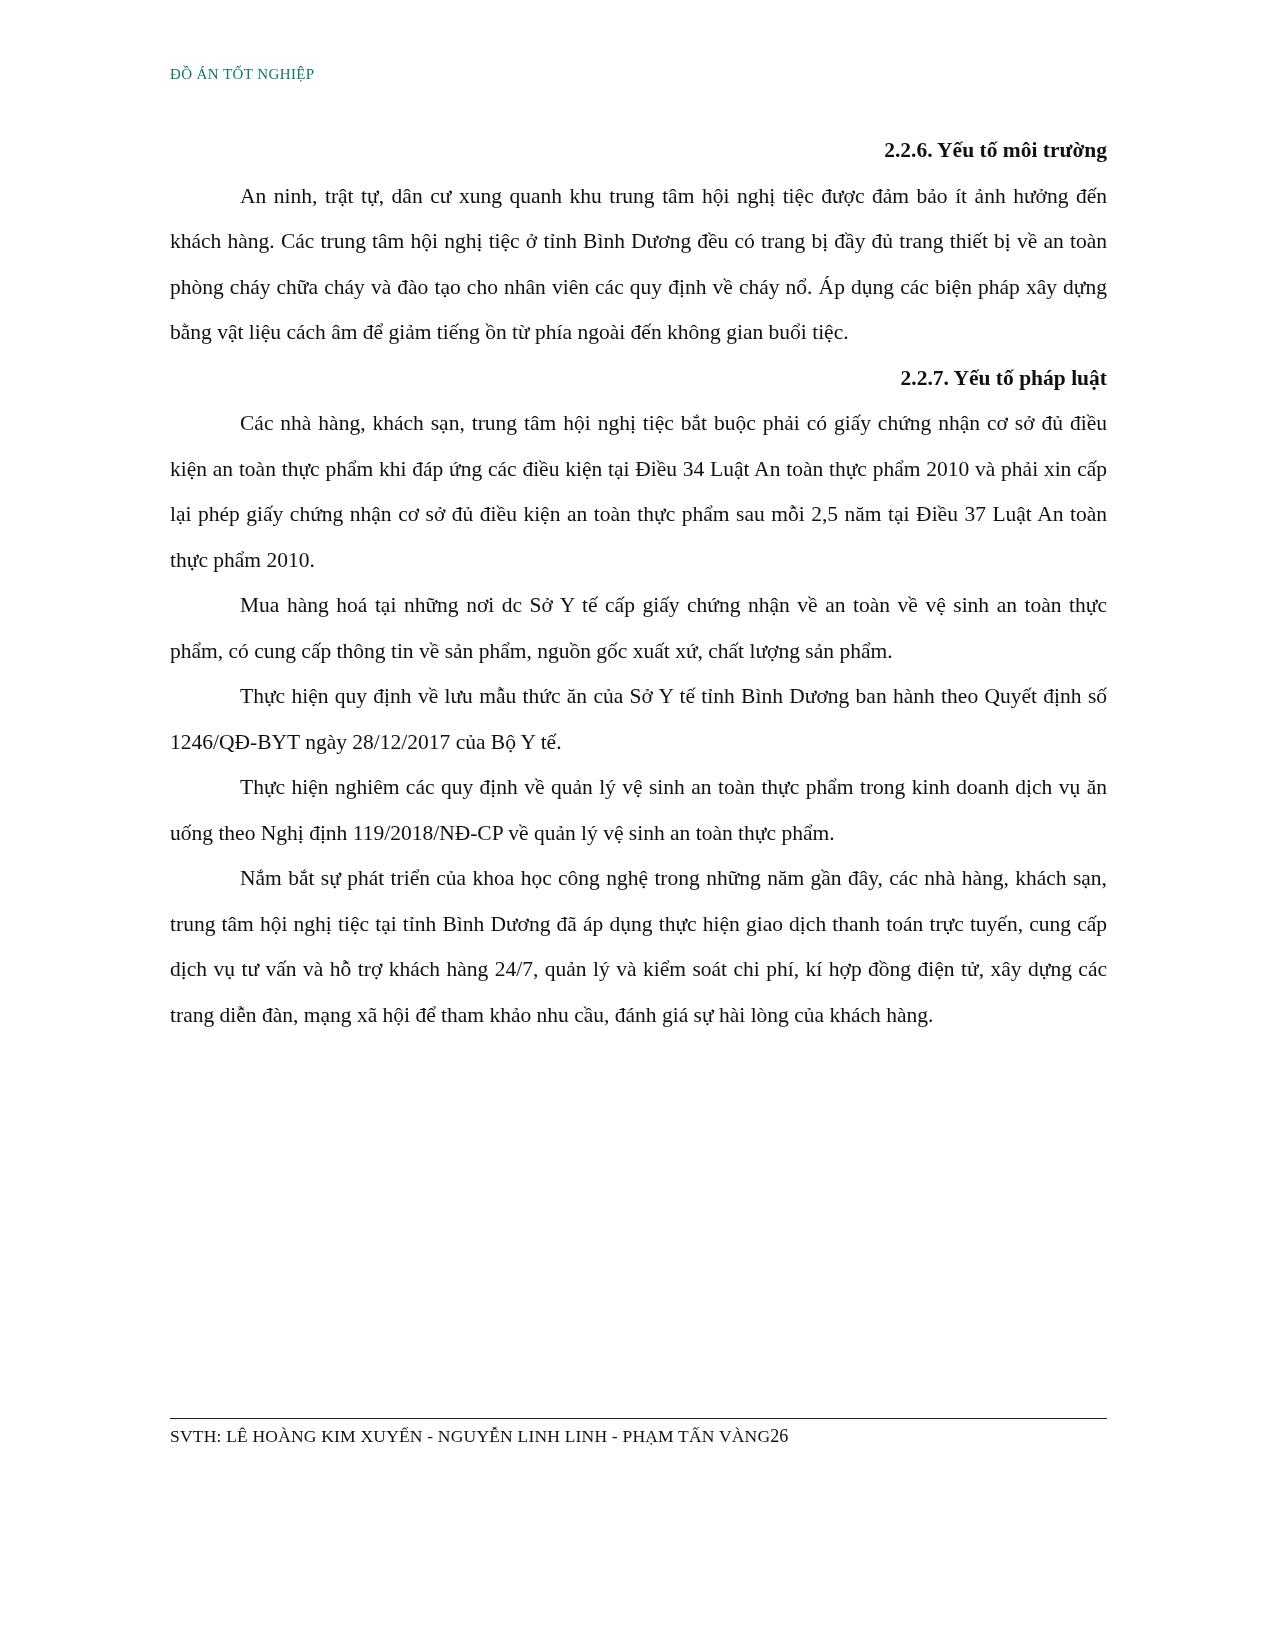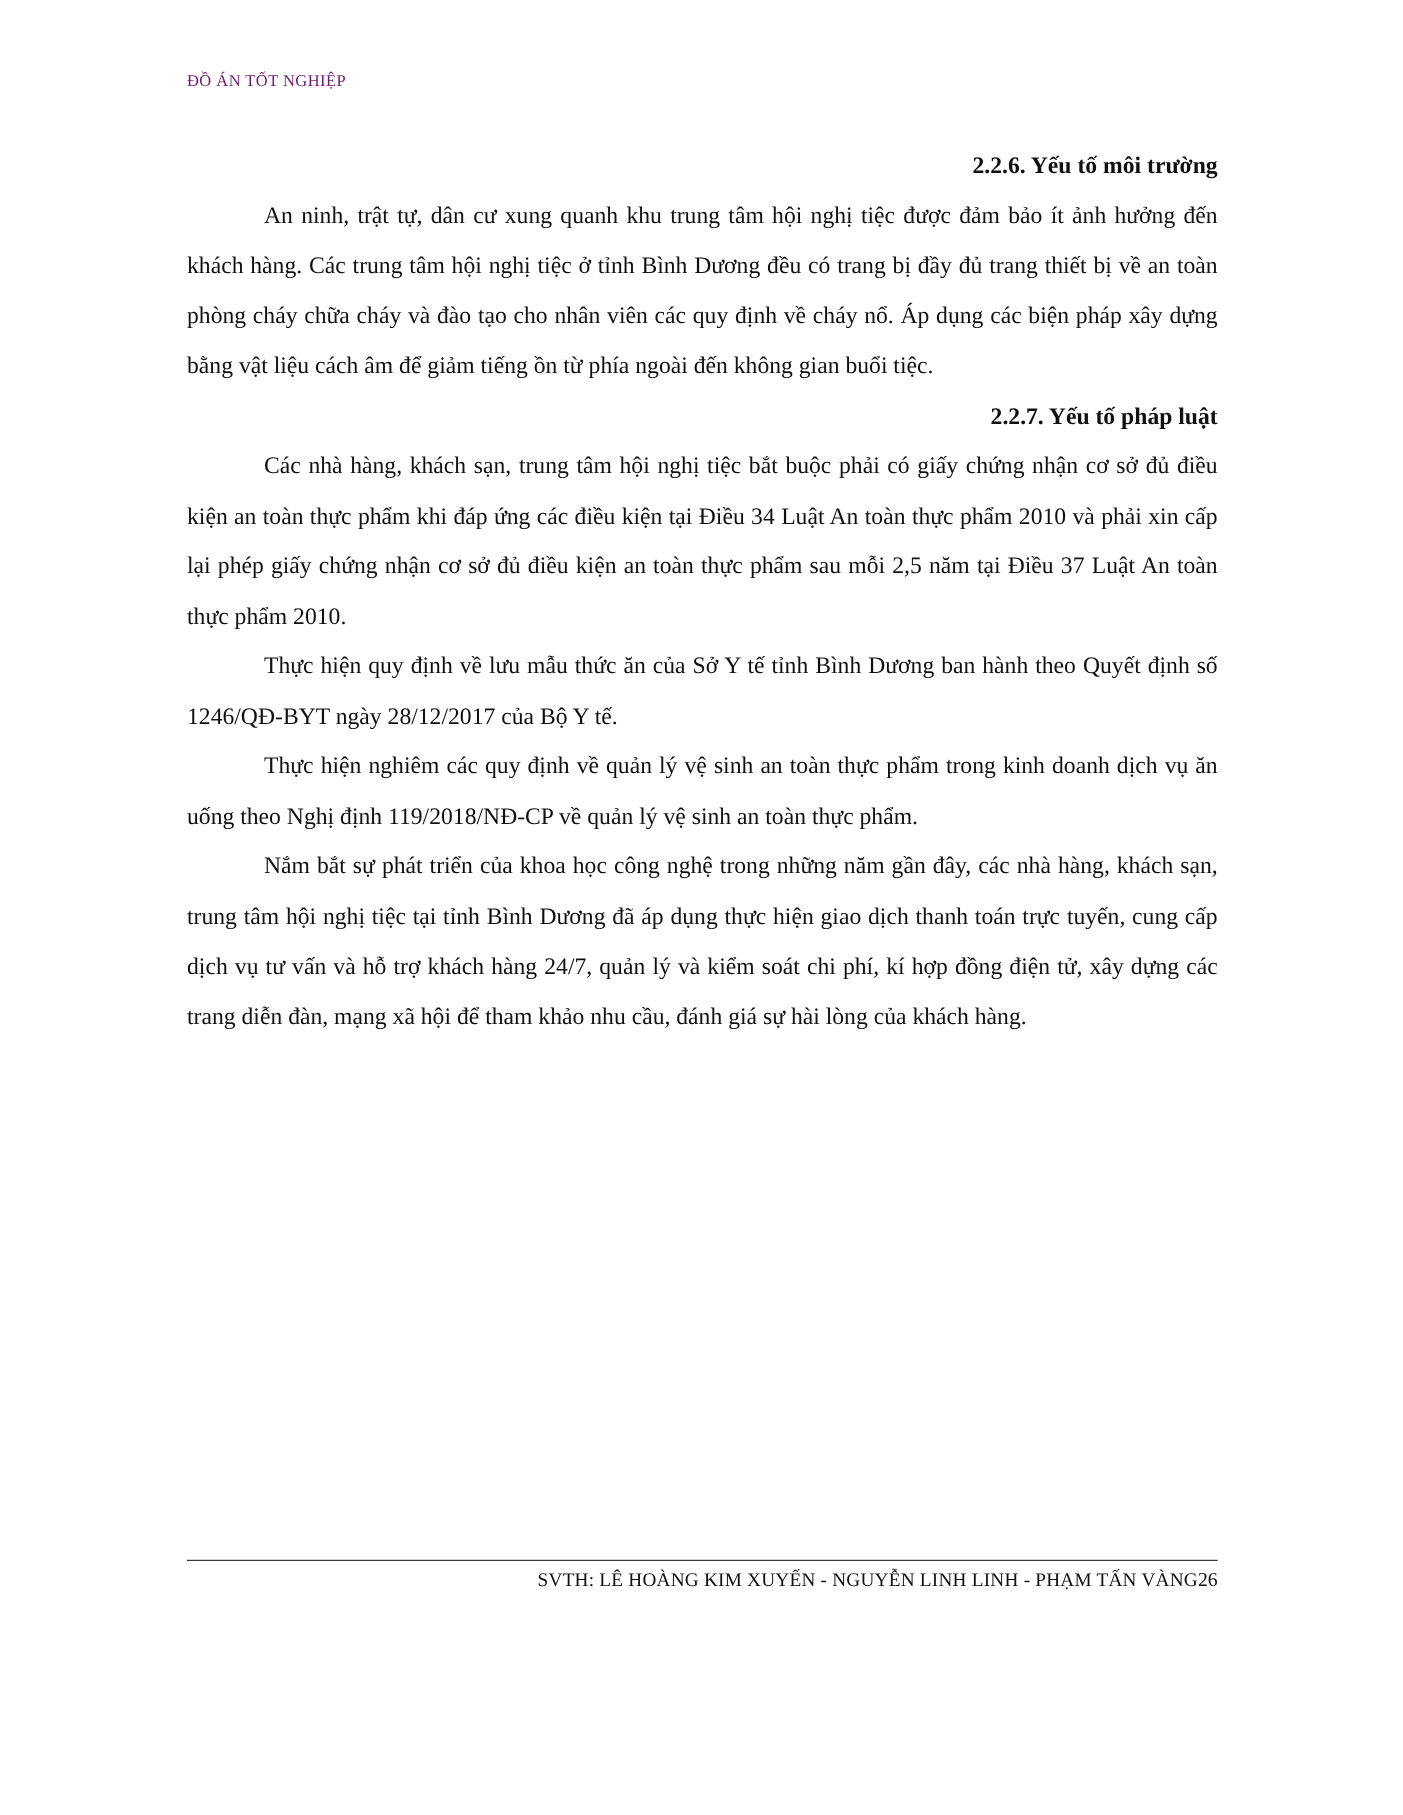--- a/index.html
+++ b/index.html
@@ -14,21 +14,21 @@
     color: #111111;
     overflow: hidden;
   }
   .running-header {
     position: absolute;
     top: 66px;
     left: 170px;
     width: 937px;
     font-size: 15px;
     letter-spacing: 0.4px;
-    color: #701a75;
+    color: #0f766e;
   }
   .content {
     position: absolute;
     top: 128px;
     left: 170px;
     width: 937px;
     font-size: 21.5px;
     line-height: 45.5px;
     text-align: justify;
     color: #101010;
@@ -42,21 +42,21 @@
     text-indent: 70px;
   }
   .page-footer {
     position: absolute;
     top: 1418px;
     left: 170px;
     width: 937px;
     border-top: 1px solid #222222;
     padding-top: 7px;
     display: flex;
-    justify-content: flex-end;
+    justify-content: flex-start;
     align-items: baseline;
     font-size: 17.5px;
     color: #101010;
   }
   .footer-authors { letter-spacing: 0.2px; }
   .footer-pagenum { font-size: 18px; }
 </style>
 </head>
 <body>
 
@@ -64,20 +64,21 @@
 
   <div class="running-header">ĐỒ ÁN TỐT NGHIỆP</div>
 
   <div class="content">
 
     <div class="section-heading">2.2.6. Yếu tố môi trường</div>
     <div class="para">An ninh, trật tự, dân cư xung quanh khu trung tâm hội nghị tiệc được đảm bảo ít ảnh hưởng đến khách hàng. Các trung tâm hội nghị tiệc ở tỉnh Bình Dương đều có trang bị đầy đủ trang thiết bị về an toàn phòng cháy chữa cháy và đào tạo cho nhân viên các quy định về cháy nổ. Áp dụng các biện pháp xây dựng bằng vật liệu cách âm để giảm tiếng ồn từ phía ngoài đến không gian buổi tiệc.</div>
 
     <div class="section-heading">2.2.7. Yếu tố pháp luật</div>
     <div class="para">Các nhà hàng, khách sạn, trung tâm hội nghị tiệc bắt buộc phải có giấy chứng nhận cơ sở đủ điều kiện an toàn thực phẩm khi đáp ứng các điều kiện tại Điều 34 Luật An toàn thực phẩm 2010 và phải xin cấp lại phép giấy chứng nhận cơ sở đủ điều kiện an toàn thực phẩm sau mỗi 2,5 năm tại Điều 37 Luật An toàn thực phẩm 2010.</div>
+    <div class="para">Mua hàng hoá tại những nơi dc Sở Y tế cấp giấy chứng nhận về an toàn về vệ sinh an toàn thực phẩm, có cung cấp thông tin về sản phẩm, nguồn gốc xuất xứ, chất lượng sản phẩm.</div>
     <div class="para">Thực hiện quy định về lưu mẫu thức ăn của Sở Y tế tỉnh Bình Dương ban hành theo Quyết định số 1246/QĐ-BYT ngày 28/12/2017 của Bộ Y tế.</div>
     <div class="para">Thực hiện nghiêm các quy định về quản lý vệ sinh an toàn thực phẩm trong kinh doanh dịch vụ ăn uống theo Nghị định 119/2018/NĐ-CP về quản lý vệ sinh an toàn thực phẩm.</div>
 
     <div class="para">Nắm bắt sự phát triển của khoa học công nghệ trong những năm gần đây, các nhà hàng, khách sạn, trung tâm hội nghị tiệc tại tỉnh Bình Dương đã áp dụng thực hiện giao dịch thanh toán trực tuyến, cung cấp dịch vụ tư vấn và hỗ trợ khách hàng 24/7, quản lý và kiểm soát chi phí, kí hợp đồng điện tử, xây dựng các trang diễn đàn, mạng xã hội để tham khảo nhu cầu, đánh giá sự hài lòng của khách hàng.</div>
 
   </div>
 
   <div class="page-footer">
     <span class="footer-authors">SVTH: LÊ HOÀNG KIM XUYẾN - NGUYỄN LINH LINH - PHẠM TẤN VÀNG</span>
     <span class="footer-pagenum">26</span>

